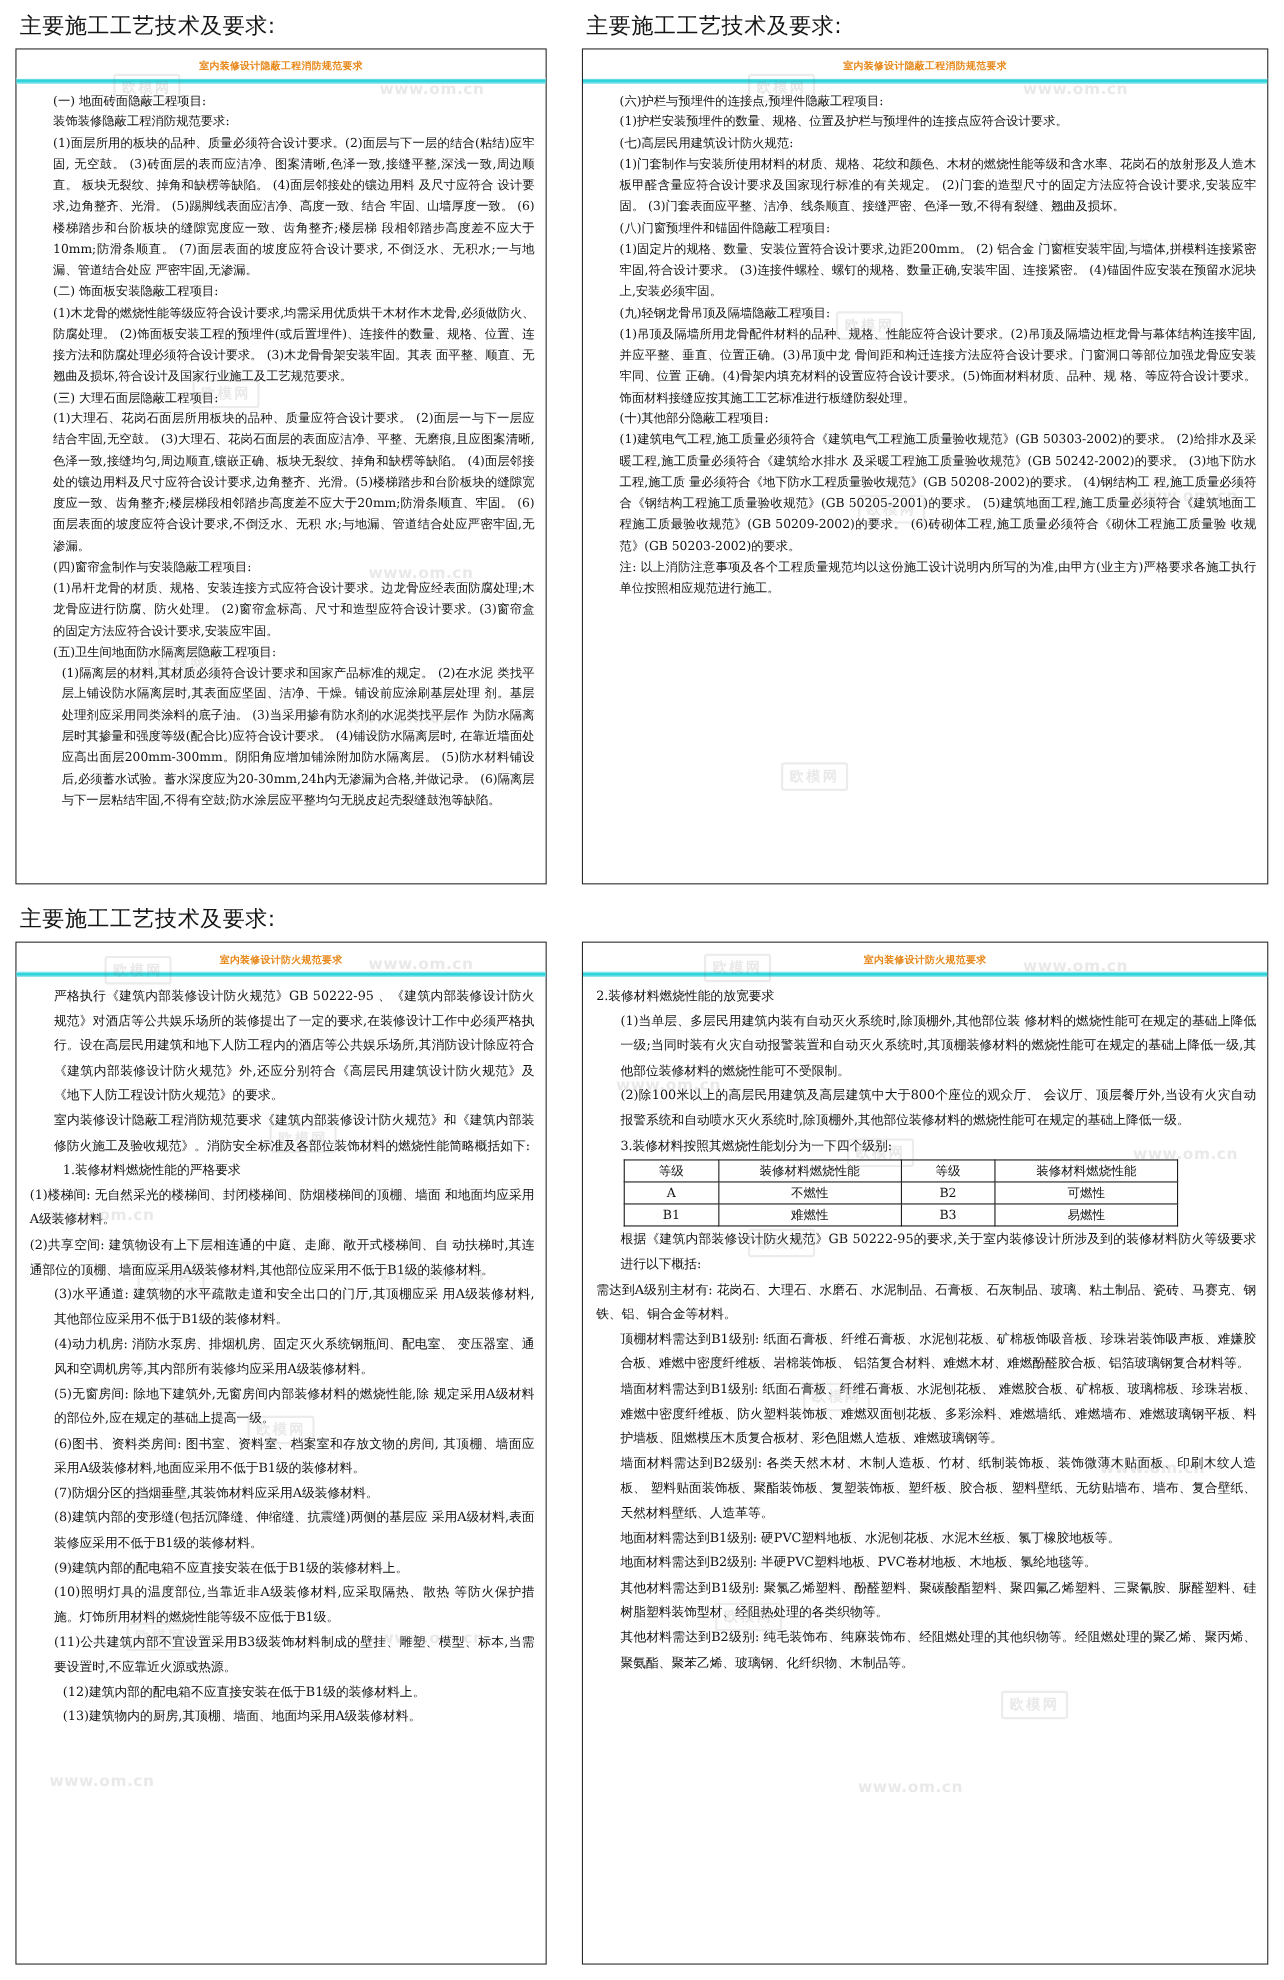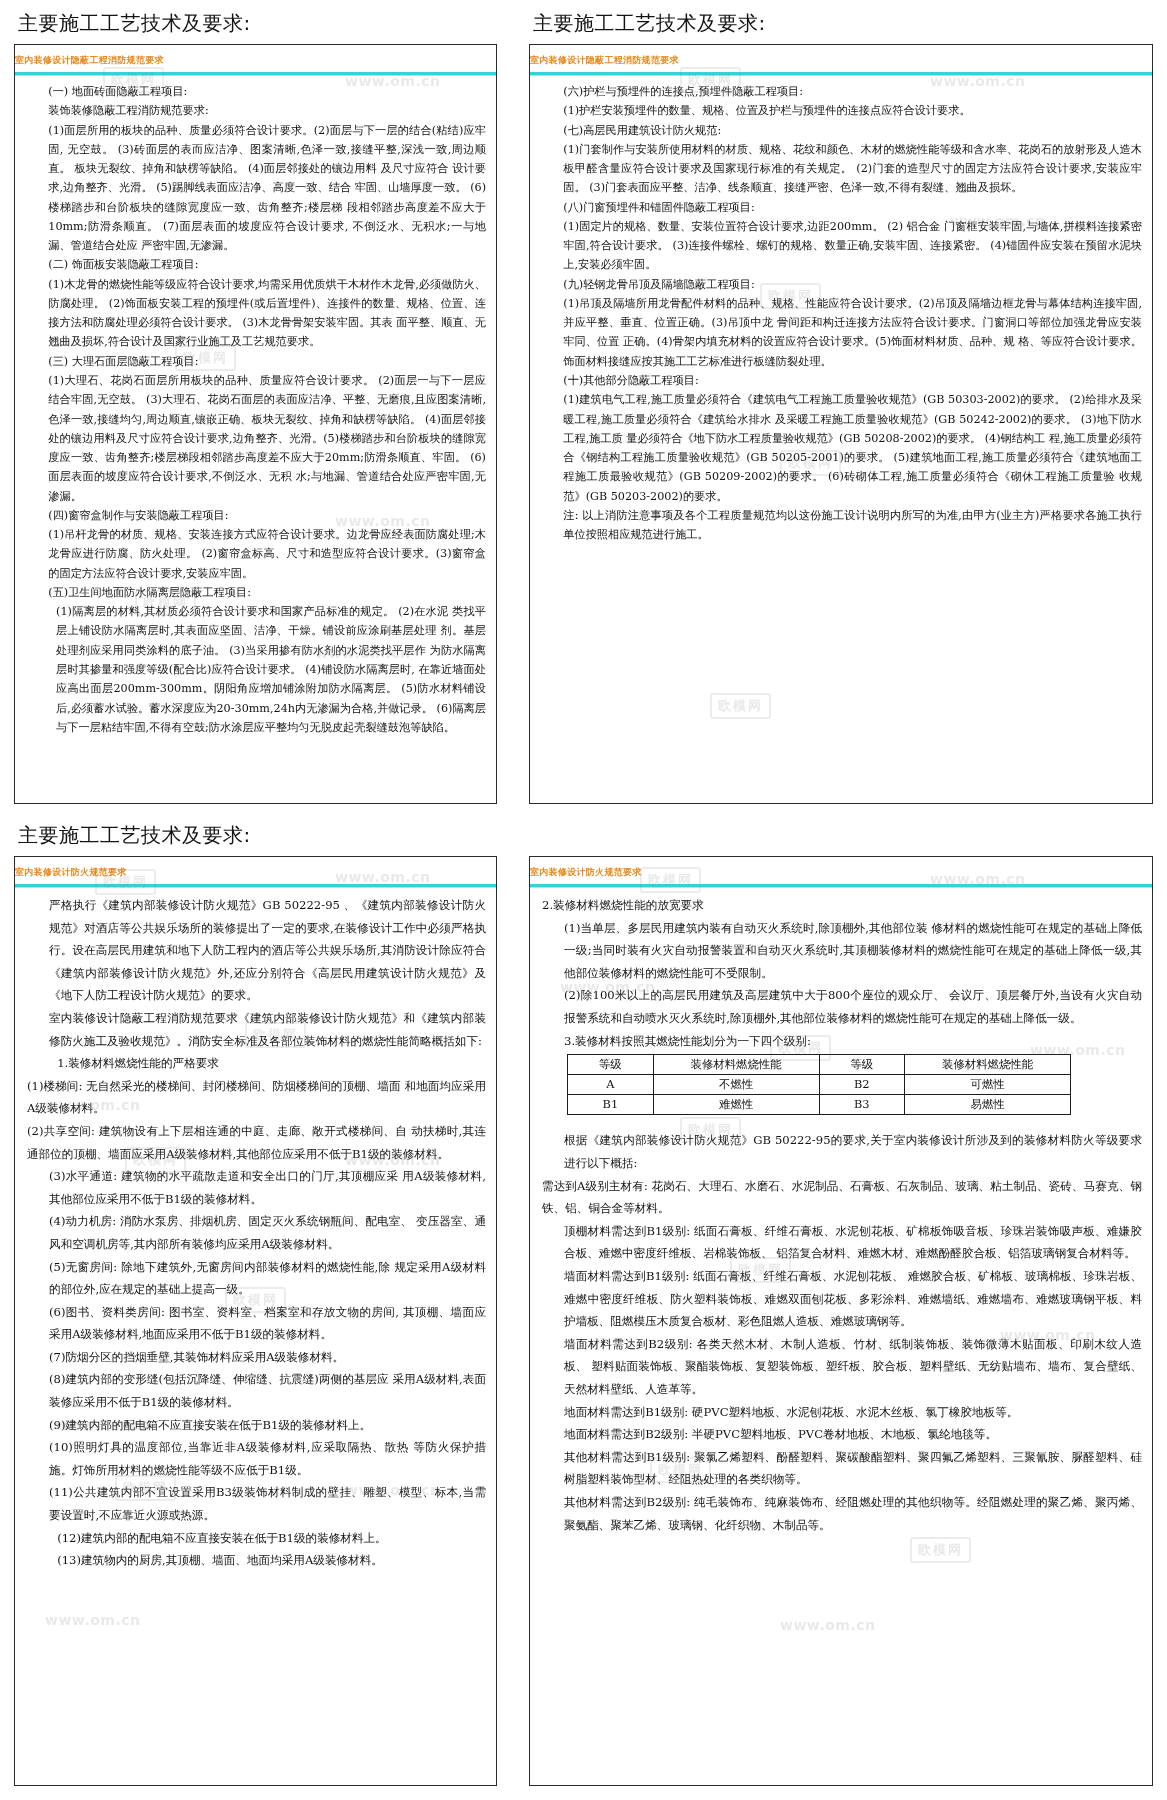--- a/index.html
+++ b/index.html
@@ -42,20 +42,21 @@
     line-height: 1.1;
   }
 
   .panel {
     border: 1.5px solid #2b2b2b;
     background: #ffffff;
     box-sizing: border-box;
     position: relative;
   }
   .panel-header {
+    text-align: center;
     padding: 3px 0 2px 0;
     position: relative;
   }
   .panel-header-text {
     font-family: "DejaVu Sans", "Liberation Sans", sans-serif;
     font-size: 9px;
     font-weight: bold;
     color: #e8891c;
     letter-spacing: 0.3px;
   }
@@ -93,21 +94,21 @@
     line-height: 1.95;
   }
 
   .note-block {
     margin-top: 70px;
   }
 
   
   .grade-table {
     border-collapse: collapse;
-    margin: 2px 0 14px 2.2em;
+    margin: 2px 0 0 2.2em;
     font-size: 11.4px;
     width: 84%;
   }
   .grade-table td {
     border: 1px solid #1d1d1d;
     text-align: center;
     padding: 1px 4px;
     line-height: 1.5;
     white-space: nowrap;
   }

